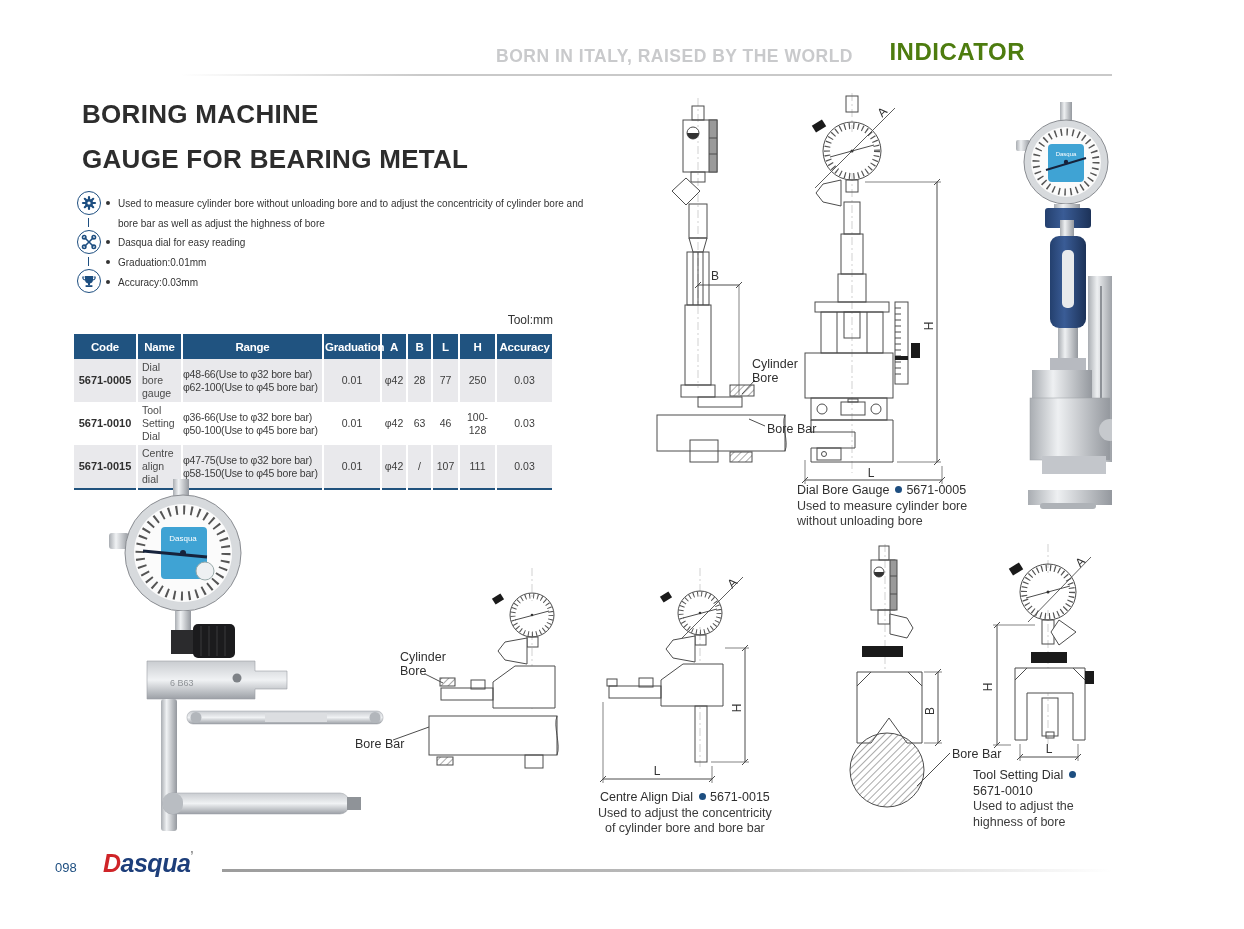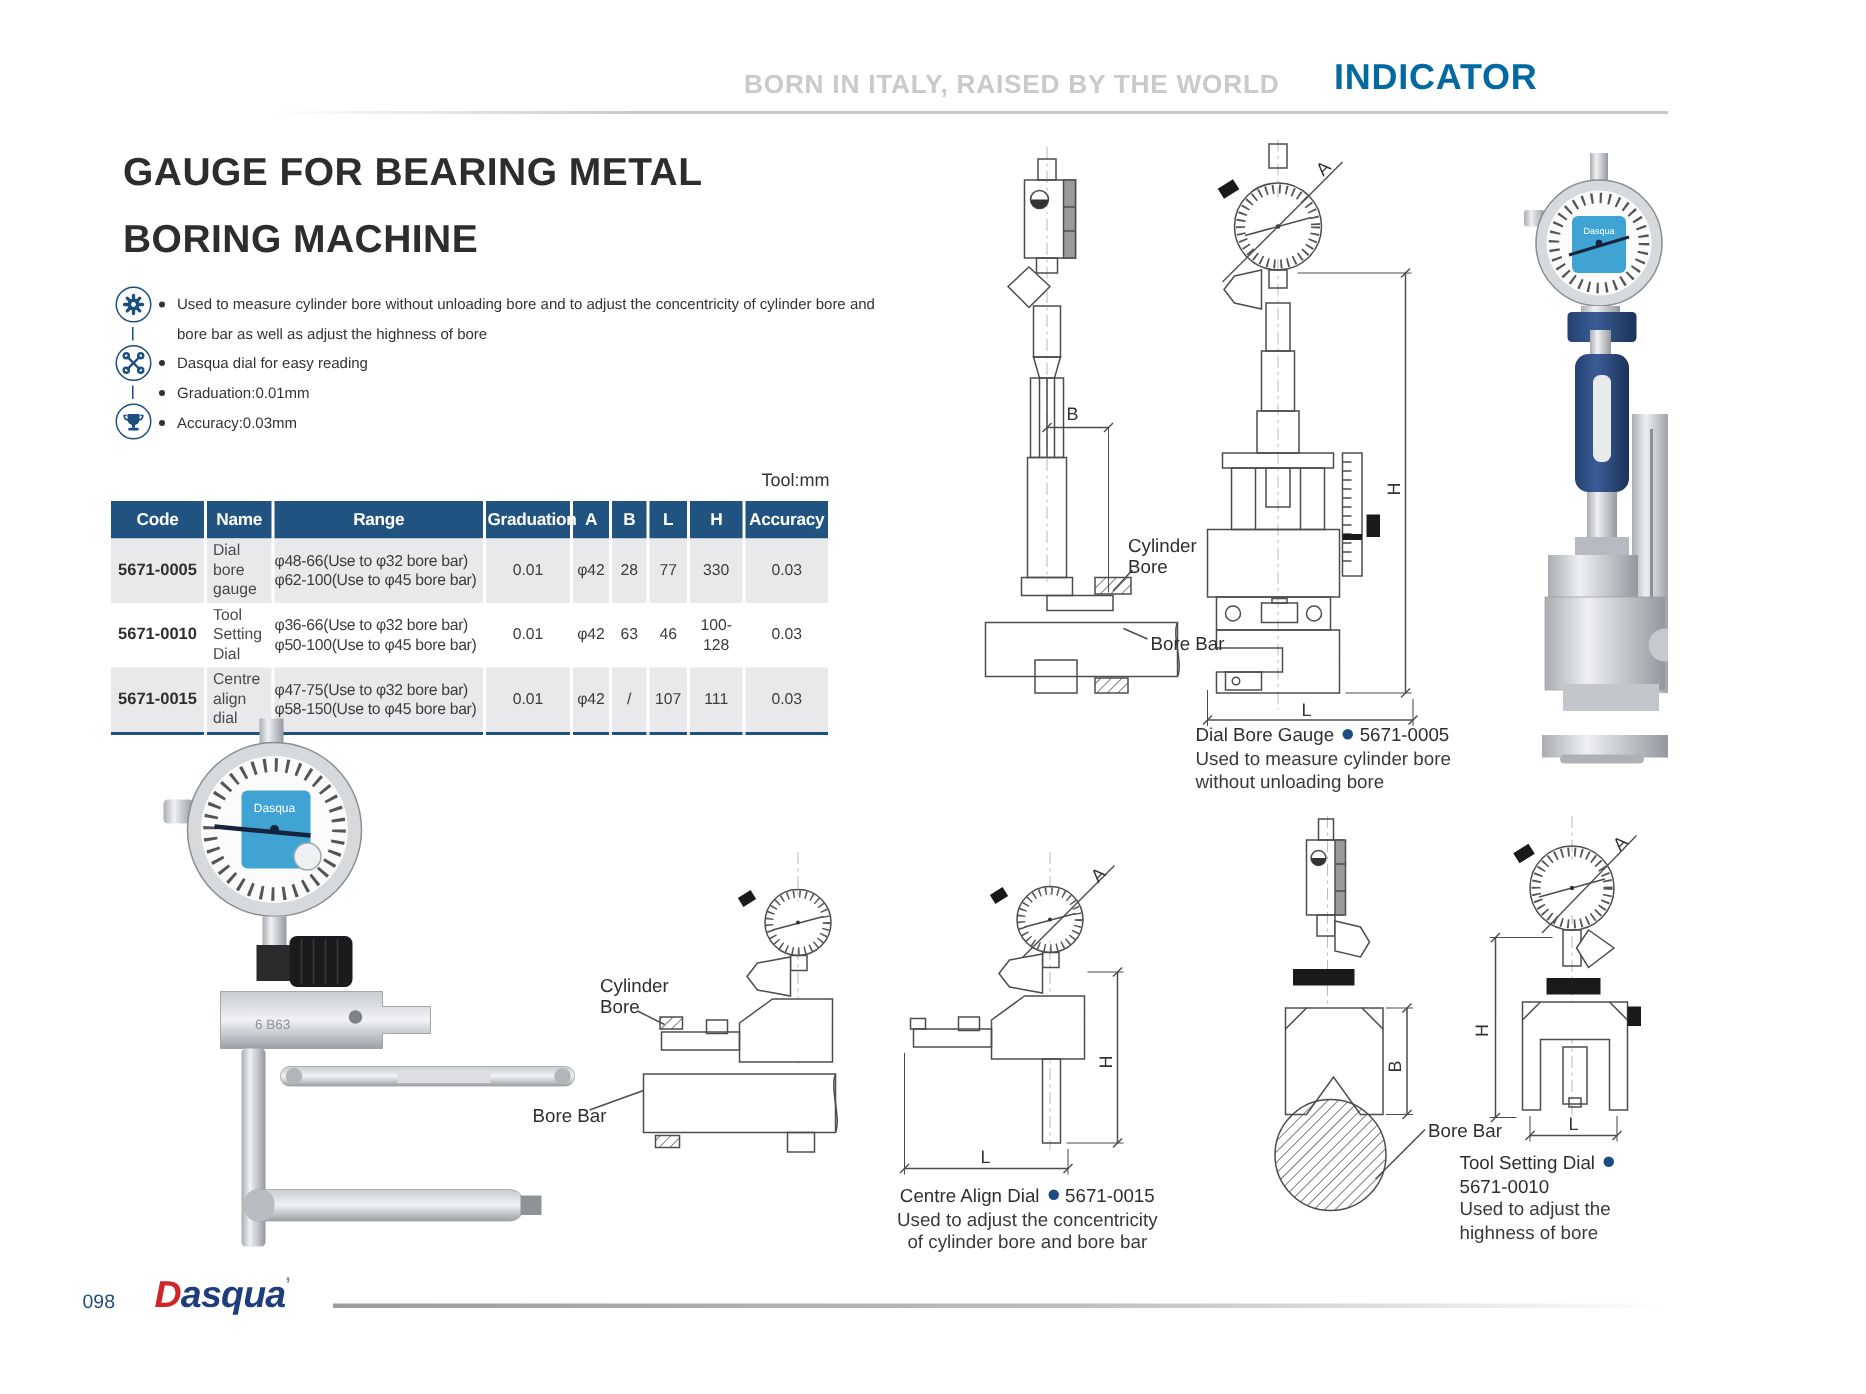--- a/index.html
+++ b/index.html
@@ -2,21 +2,21 @@
 <html><head>
 <meta charset="utf-8">
 <style>
   * { margin:0; padding:0; box-sizing:border-box; }
   html,body { background:#ffffff; }
   body { font-family:"Liberation Sans", sans-serif; color:#2e2e2e; }
   .page { position:relative; width:1112px; height:929px; background:#fff; overflow:hidden; }
 
   
   .tagline { position:absolute; top:46px; right:259px; font-size:17.5px; font-weight:bold; color:#c9cacc; letter-spacing:.5px; }
-  .category { position:absolute; top:38px; right:87px; font-size:24px; font-weight:bold; color:#0369a1; letter-spacing:.5px; }
+  .category { position:absolute; top:38px; right:87px; font-size:24px; font-weight:bold; color:#4d7c0f; letter-spacing:.5px; }
   .header-rule { position:absolute; top:74px; left:180px; width:977px; height:2px;
     background:linear-gradient(to right, rgba(200,200,200,0), #c9c9c9 25%, #c9c9c9); }
 
   
   .title { position:absolute; top:92px; left:82px; font-size:26px; line-height:45px; font-weight:800; color:#2d2d2d; letter-spacing:.3px; }
 
   
   .ficon { position:absolute; left:77px; width:24px; height:24px; border:1.5px solid #1d4e80; border-radius:50%;
            display:flex; align-items:center; justify-content:center; background:#fff; }
   .fconn { position:absolute; left:88px; width:0; height:9px; border-left:1.5px solid #1d4e80; }
@@ -60,22 +60,22 @@
 </head>
 <body>
 
 <div class="page">
 
   <div class="tagline">BORN IN ITALY, RAISED BY THE WORLD</div>
   <div class="category">INDICATOR</div>
   <div class="header-rule"></div>
 
   <div class="title">
+    <div>BORING MACHINE</div>
     <div>GAUGE FOR BEARING METAL</div>
-    <div>BORING MACHINE</div>
   </div>
 
   <div class="ficon" style="top:191px;">
     <svg width="16" height="16" viewBox="0 0 16 16" style="position:static;">
       <g stroke="#1d4e80" stroke-width="2.2" stroke-linecap="round">
         <line x1="8" y1="2" x2="8" y2="14"></line>
           <line x1="2" y1="8" x2="14" y2="8"></line>
         <line x1="3.8" y1="3.8" x2="12.2" y2="12.2"></line>
           <line x1="12.2" y1="3.8" x2="3.8" y2="12.2"></line>
       </g>
@@ -145,21 +145,21 @@
       <td>5671-0005</td>
       <td class="name">Dial bore gauge</td>
       <td class="range">
         <div>φ48-66(Use to φ32 bore bar)</div>
         <div>φ62-100(Use to φ45 bore bar)</div>
       </td>
       <td>0.01</td>
       <td>φ42</td>
       <td>28</td>
       <td>77</td>
-      <td>330</td>
+      <td>250</td>
       <td>0.03</td>
     </tr>
     <tr>
       <td>5671-0010</td>
       <td class="name">Tool Setting Dial</td>
       <td class="range">
         <div>φ36-66(Use to φ32 bore bar)</div>
         <div>φ50-100(Use to φ45 bore bar)</div>
       </td>
       <td>0.01</td>

